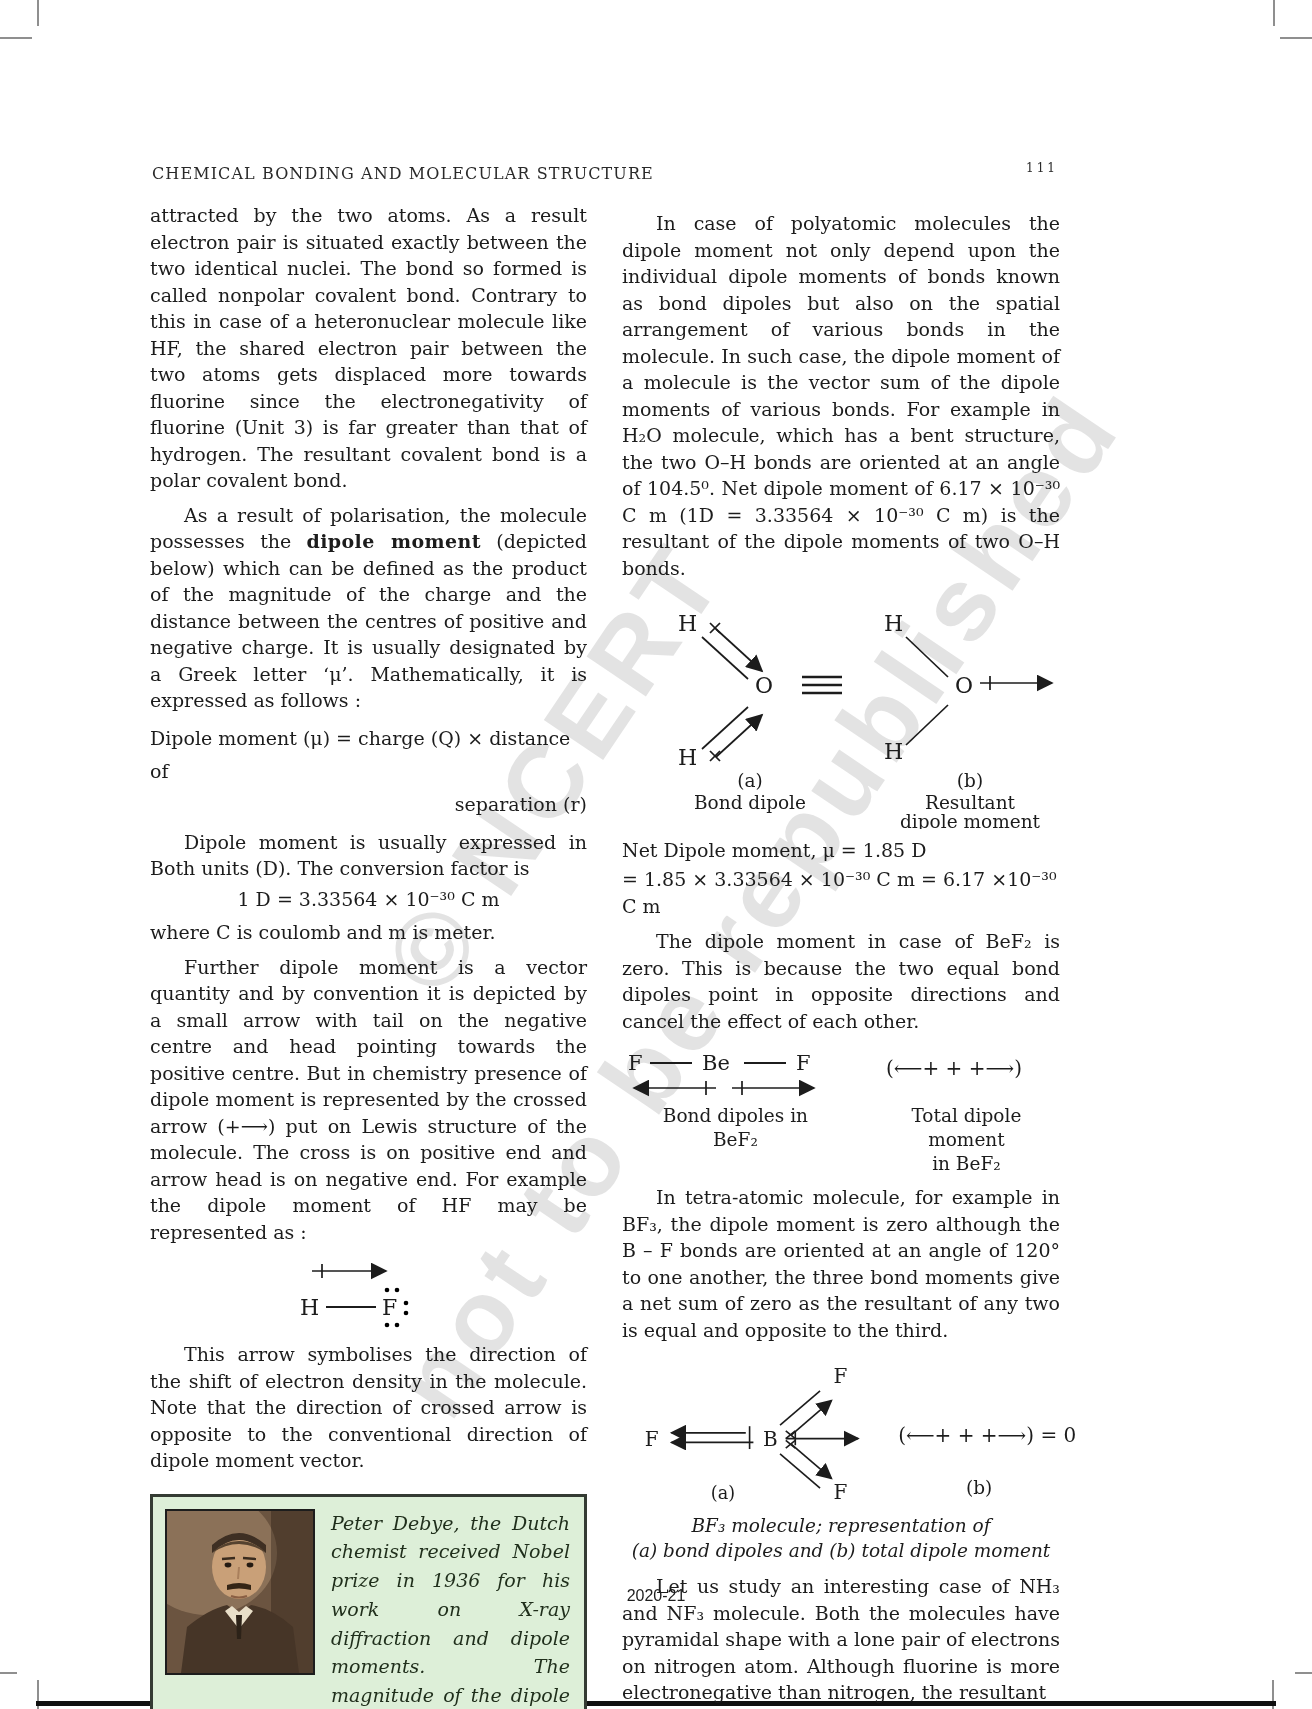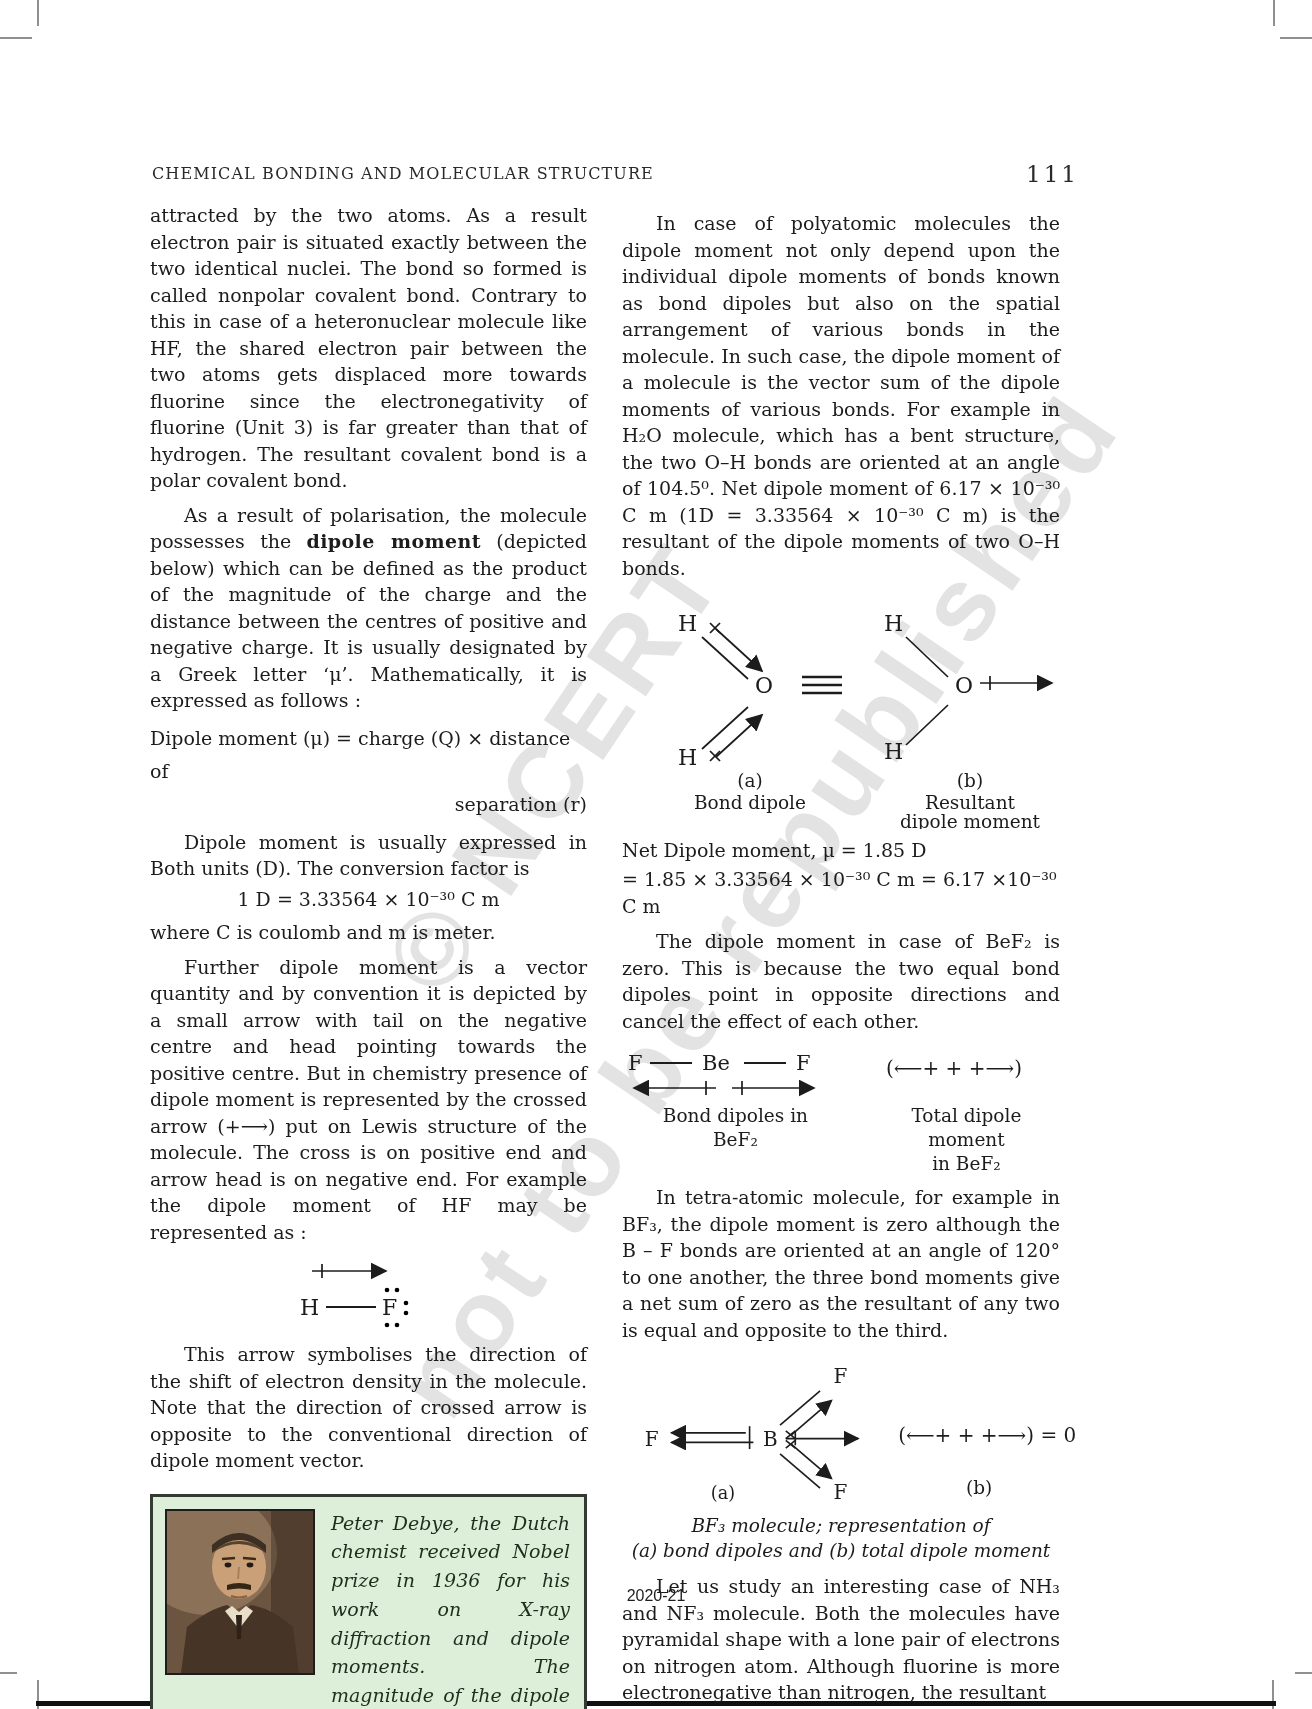--- a/index.html
+++ b/index.html
@@ -17,21 +17,21 @@
   .watermark{
     position:absolute; left:50%; top:49%;
     transform:translate(-50%,-50%) rotate(-56deg);
     text-align:center; white-space:nowrap; pointer-events:none;
     font-family:"Liberation Sans", sans-serif; font-weight:bold;
     font-size:104px; letter-spacing:7px; line-height:245px;
     color:rgba(60,60,60,0.14); z-index:1;
   }
 
   .runhead{ position:absolute; top:164px; left:152px; font-size:16px; letter-spacing:1.1px; color:#2a2a2a; }
-  .pagenum{ position:absolute; top:161px; left:1026px; font-size:23px; letter-spacing:3px; color:#2a2a2a; }
+  .pagenum{ position:absolute; top:161px; left:1026px; font-size:12px; letter-spacing:3px; color:#2a2a2a; }
 
   .col{ position:absolute; top:202px; z-index:2; }
   .col-left{ left:150px; width:437px; }
   .col-right{ left:622px; width:438px; }
 
   p.body, div.body{ font-size:19px; line-height:26.5px; text-align:justify; margin-bottom:8px; }
   .indent{ text-indent:34px;margin-top:8px; }
   .noindent{ text-indent:0; }
   b{ font-weight:bold; letter-spacing:0.4px; }
 

